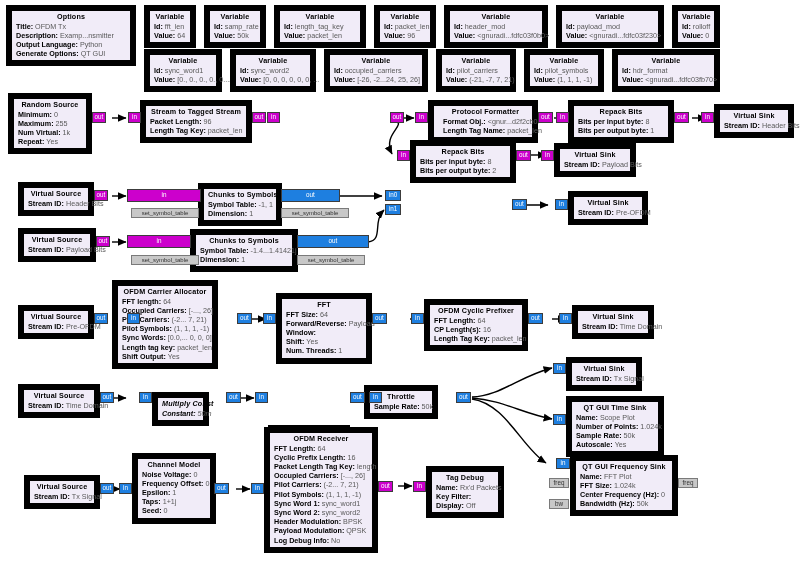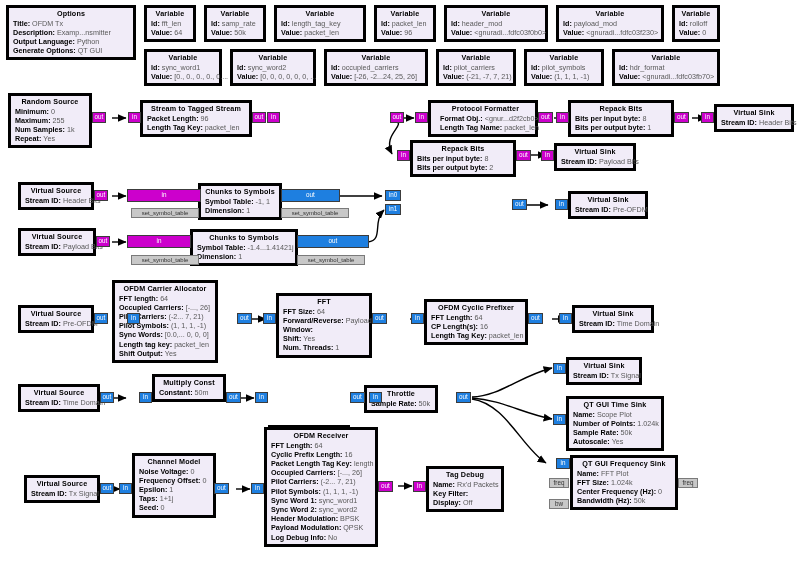--- a/index.html
+++ b/index.html
@@ -10,21 +10,21 @@
     overflow:hidden;
     position:relative;
   }
   #canvas{position:absolute;left:0;top:0;width:800px;height:562px;}
   svg.wires{position:absolute;left:0;top:0;width:800px;height:562px;pointer-events:none;}
 
   .blk{
     position:absolute;
     box-sizing:border-box;
     background:#f1ecf8;
-    border:3px solid #000000;
+    border:6px solid #000000;
     padding:1px 4px 2px 4px;
     font-size:7.2px;
     line-height:9.2px;
     color:#000;
     white-space:nowrap;
     z-index:5;
   }
   .blk .ttl{
     display:block;
     font-weight:bold;
@@ -218,21 +218,21 @@
   <div class="blk" style="left:612px;top:49px;width:108px;">
     <span class="ttl">Variable</span>
     <span class="row"><span class="k">Id:</span> <span class="v">hdr_format</span></span>
     <span class="row"><span class="k">Value:</span> <span class="v">&lt;gnuradi...fdfc03fb70&gt;</span></span>
   </div>
 
   <div class="blk" style="left:8px;top:93px;width:84px;">
     <span class="ttl">Random Source</span>
     <span class="row"><span class="k">Minimum:</span> <span class="v">0</span></span>
     <span class="row"><span class="k">Maximum:</span> <span class="v">255</span></span>
-    <span class="row"><span class="k">Num Samples:</span> <span class="v">1k</span></span>
+    <span class="row"><span class="k">Num Virtual:</span> <span class="v">1k</span></span>
     <span class="row"><span class="k">Repeat:</span> <span class="v">Yes</span></span>
   </div>
   <div class="port p-byte" style="left:92px;top:112px;width:14px;height:11px;">out</div>
 
   <div class="blk" style="left:140px;top:100px;width:112px;">
     <span class="ttl">Stream to Tagged Stream</span>
     <span class="row"><span class="k">Packet Length:</span> <span class="v">96</span></span>
     <span class="row"><span class="k">Length Tag Key:</span> <span class="v">packet_len</span></span>
   </div>
   <div class="port p-byte" style="left:128px;top:112px;width:13px;height:11px;">in</div>
@@ -363,21 +363,21 @@
     <span class="row"><span class="k">Stream ID:</span> <span class="v">Time Domain</span></span>
   </div>
   <div class="port p-cplx" style="left:559px;top:313px;width:13px;height:11px;">in</div>
 
   <div class="blk" style="left:18px;top:384px;width:82px;">
     <span class="ttl">Virtual Source</span>
     <span class="row"><span class="k">Stream ID:</span> <span class="v">Time Domain</span></span>
   </div>
   <div class="port p-cplx" style="left:100px;top:392px;width:14px;height:11px;">out</div>
 
-  <div class="blk" style="left:152px;top:374px;width:74px;">
+  <div class="blk" style="left:152px;top:392px;width:57px;font-style:italic;">
     <span class="ttl">Multiply Const</span>
     <span class="row"><span class="k">Constant:</span> <span class="v">50m</span></span>
   </div>
   <div class="port p-cplx" style="left:139px;top:392px;width:13px;height:11px;">in</div>
   <div class="port p-cplx" style="left:226px;top:392px;width:15px;height:11px;">out</div>
 
   <div class="blk" style="left:268px;top:381px;width:82px;margin-top:44px;">
     <span class="ttl">Tag Gate</span>
     <span class="row"><span class="k">Propagate Tags:</span> <span class="v">No</span></span>
     <span class="row"><span class="k">Single Key:</span> <span class="v"></span></span>

